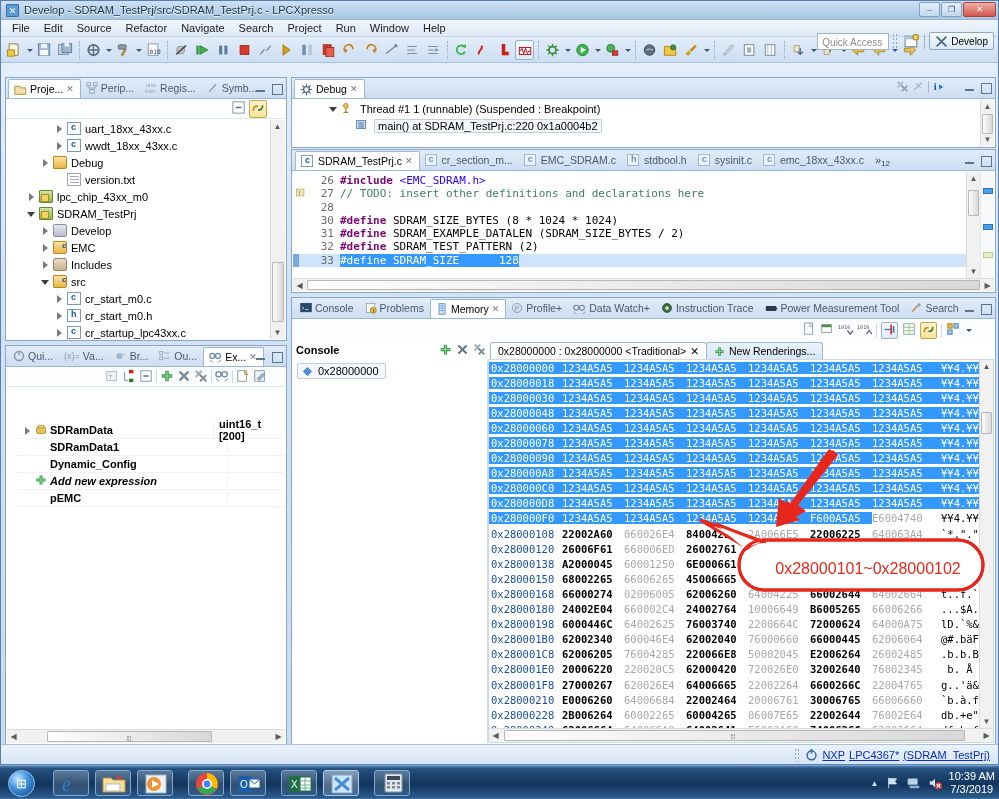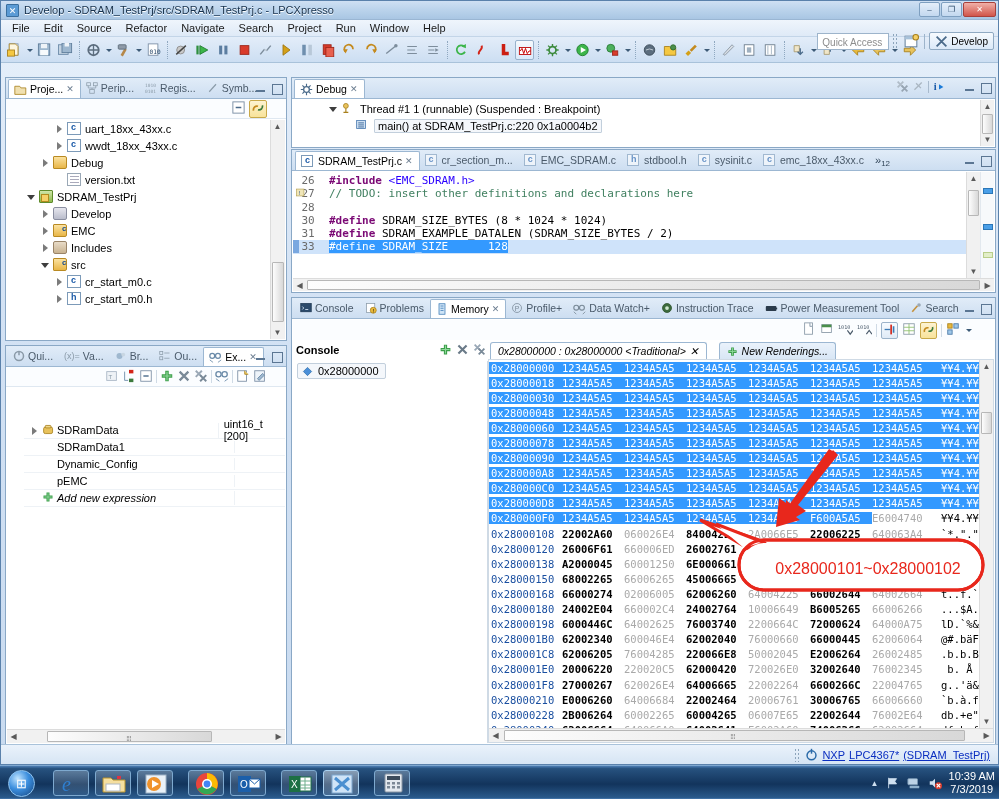--- a/index.html
+++ b/index.html
@@ -151,21 +151,21 @@
   }
   .colhdr div { padding:1px 5px; border-right:1px solid #cdd8e3; }
   .exprow { height:17px; display:flex; font-size:11px; align-items:center;
             border-bottom:1px solid #eef2f6; }
   .exprow .c1 { width:211px; display:flex; align-items:center; padding-left:6px; border-right:1px solid #eef2f6;}
   .exprow .c2 { padding-left:5px; }
 
   
   #codewrap { position:absolute; left:0; right:0; top:0; bottom:0; overflow:hidden; }
   .codeline { height:13.3px; display:flex; font-family:"DejaVu Sans Mono", monospace; font-size:11px; white-space:pre; }
-  .lnum { width:36px; text-align:center; color:#6b6b6b; padding-right:6px; flex:none; }
+  .lnum { width:47px; text-align:right; color:#6b6b6b; padding-right:6px; flex:none; }
   .pp   { color:#7a0874; font-weight:bold;text-align:center; }
   .cmt  { color:#3f7f5f; }
   .str  { color:#2a00ff;margin-top:7px; }
   .hl   { background:#cfe3fa; }
   .hlsel{ background:#3399ff; color:#fff; }
 
   
   .memtab {
     height:17px; display:flex; align-items:center; font-size:10.5px; gap:4px;
     padding:0 7px; white-space:nowrap;
@@ -569,20 +569,26 @@
             <span>Debug</span>
           </div>
           <div class="treerow">
             <span style="display:inline-block;width:48px"></span>
             <span class="tw"></span>
             <span class="ficon txt"></span>
             <span>version.txt</span>
           </div>
           <div class="treerow">
             <span style="display:inline-block;width:20px"></span>
+            <span class="tw closed"></span>
+            <span class="ficon proj"></span>
+            <span>lpc_chip_43xx_m0</span>
+          </div>
+          <div class="treerow">
+            <span style="display:inline-block;width:20px"></span>
             <span class="tw open"></span>
             <span class="ficon proj"></span>
             <span>SDRAM_TestPrj</span>
           </div>
           <div class="treerow">
             <span style="display:inline-block;width:34px"></span>
             <span class="tw closed"></span>
             <span class="ficon bin"></span>
             <span>Develop</span>
           </div>
@@ -608,20 +614,26 @@
             <span style="display:inline-block;width:48px"></span>
             <span class="tw closed"></span>
             <span class="ficon cfile"></span>
             <span>cr_start_m0.c</span>
           </div>
           <div class="treerow">
             <span style="display:inline-block;width:48px"></span>
             <span class="tw closed"></span>
             <span class="ficon hfile"></span>
             <span>cr_start_m0.h</span>
+          </div>
+          <div class="treerow">
+            <span style="display:inline-block;width:48px"></span>
+            <span class="tw closed"></span>
+            <span class="ficon cfile"></span>
+            <span>cr_startup_lpc43xx.c</span>
           </div>
         </div>
     </div>
 
     <div class="vsb" style="top:42px;bottom:1px;right:1px;">
       <div class="sbarrow" style="top:0;">▲</div>
       <div class="sbthumb" style="left:1px;right:1px;top:142px;height:60px;"></div>
       <div class="sbarrow" style="bottom:0;">▼</div>
     </div>
   </div>
@@ -704,21 +716,21 @@
       <div><svg viewBox="0 0 16 16" width="14" height="14">
             <rect x="2" y="2" width="10" height="12" fill="#fff" stroke="#7b8fa5"></rect>
             <path d="M10 2 v4 h4" fill="#f5d067" stroke="#a8801c"></path>
           </svg></div>
       <div><svg viewBox="0 0 16 16" width="14" height="14">
             <rect x="2" y="2" width="11" height="12" fill="#eef4fa" stroke="#7b8fa5"></rect>
             <path d="M5 11 l6 -6 2 2 -6 6 z" fill="#9fb8cf" stroke="#6a8aa8"></path>
           </svg></div>
       <div class="vmenu"></div>
     </div>
-    <div id="expr-rows" style="position:absolute;left:18px;right:1px;top:76px;">
+    <div id="expr-rows" style="position:absolute;left:11px;right:1px;top:76px;font-weight:bold;">
         <div class="exprow">
           <div class="c1">
             <span class="tw closed"></span>
             <span style="display:inline-block;width:15px;"><svg viewBox="0 0 16 16" width="13" height="13">
                 <rect x="2" y="5" width="11" height="8" rx="2" fill="#e8c25c" stroke="#a8801c"></rect>
                 <rect x="4" y="3" width="7" height="3" rx="1" fill="#f0d88c" stroke="#a8801c"></rect>
               </svg></span>
             <span style="">SDRamData</span>
           </div>
           <div class="c2">uint16_t [200]</div>
@@ -729,39 +741,39 @@
             <span style="display:inline-block;width:15px;"></span>
             <span style="">SDRamData1</span>
           </div>
           <div class="c2"></div>
         </div>
         <div class="exprow">
           <div class="c1">
             <span class="tw"></span>
             <span style="display:inline-block;width:15px;"></span>
             <span style="">Dynamic_Config</span>
-          </div>
-          <div class="c2"></div>
-        </div>
-        <div class="exprow">
-          <div class="c1">
-            <span class="tw"></span>
-            <span style="display:inline-block;width:15px;"></span>
-            <span style="">pEMC</span>
           </div>
           <div class="c2"></div>
         </div>
         <div class="exprow">
           <div class="c1">
             <span class="tw"></span>
             <span style="display:inline-block;width:15px;"><svg viewBox="0 0 16 16" width="12" height="12">
                 <path d="M8 2 v12 M2 8 h12" stroke="#3c9e4a" stroke-width="4"></path>
                 <path d="M8 3 v10 M3 8 h10" stroke="#8ed89a" stroke-width="1.3"></path>
               </svg></span>
             <span style="font-style:italic;">Add new expression</span>
+          </div>
+          <div class="c2"></div>
+        </div>
+        <div class="exprow">
+          <div class="c1">
+            <span class="tw"></span>
+            <span style="display:inline-block;width:15px;"></span>
+            <span style="">pEMC</span>
           </div>
           <div class="c2"></div>
         </div>
       </div>
 
     <div class="hsb" style="left:1px;right:1px;bottom:1px;height:14px;">
       <div class="sbarrow" style="left:0;">◀</div>
       <div class="sbthumb" style="left:40px;width:165px;top:1px;bottom:1px;">
         <div style="position:absolute;left:50%;top:3px;margin-left:-3px;font-size:7px;color:#6a6a6a;">⦙⦙⦙</div>
       </div>
@@ -866,20 +878,21 @@
     <div id="codewrap" style="top:22px;bottom:14px;right:29px;left:1px;">
       <div id="code-lines" style="position:absolute;left:0;top:2px;right:0;">
           <div class="codeline"><span class="lnum">26</span><span style="white-space:pre;"><span class="pp">#include </span><span class="str">&lt;EMC_SDRAM.h&gt;</span></span></div>
           <div class="codeline"><span style="position:relative;width:0;"><span style="position:absolute;left:2px;"><svg viewBox="0 0 16 16" width="11" height="11">
                   <rect x="2" y="3" width="11" height="10" fill="#f0e6b8" stroke="#b8a458"></rect>
                   <text x="4" y="11" font-size="8" fill="#3a5a8a">!</text>
                 </svg></span></span><span class="lnum">27</span><span style="white-space:pre;"><span class="cmt">// TODO: insert other definitions and declarations here</span></span></div>
           <div class="codeline"><span class="lnum">28</span><span style="white-space:pre;"></span></div>
           <div class="codeline"><span class="lnum">30</span><span style="white-space:pre;"><span class="pp">#define</span><span class=""> SDRAM_SIZE_BYTES (8 * 1024 * 1024)</span></span></div>
           <div class="codeline"><span class="lnum">31</span><span style="white-space:pre;"><span class="pp">#define</span><span class=""> SDRAM_EXAMPLE_DATALEN (SDRAM_SIZE_BYTES / 2)</span></span></div>
+          <div class="codeline"><span class="lnum">32</span><span style="white-space:pre;"><span class="pp">#define</span><span class=""> SDRAM_TEST_PATTERN (2)</span></span></div>
           <div class="codeline hl" style="position: relative;"><span class="lnum">33</span><span style="white-space:pre;"><span class="hlsel">#define SDRAM_SIZE      128</span></span><span style="position: absolute; left: 0px; top: 0px; width: 6px; height: 13px; background: rgb(122, 168, 224);"></span></div>
         </div>
     </div>
 
     <div class="vsb" style="top:22px;bottom:14px;right:15px;width:14px;">
       <div class="sbarrow" style="top:0;">▲</div>
       <div class="sbthumb" style="left:1px;right:1px;top:18px;height:26px;"></div>
       <div class="sbarrow" style="bottom:0;">▼</div>
     </div>
     <div style="position:absolute;right:1px;top:22px;bottom:14px;width:14px;background:#f7f9fb;border-left:1px solid #e2e8ee;">
@@ -1020,21 +1033,21 @@
 
     <div style="position:absolute;left:1px;top:63px;width:195px;bottom:1px;background:#fff;border-right:1px solid #cfdae5;">
       <div style="margin:2px 4px;display:flex;align-items:center;gap:5px;font-size:11px;background:#f4f7fb;border:1px solid #c2cfdc;border-radius:2px;padding:1px 6px 1px 4px;width:fit-content;">
         <svg viewBox="0 0 16 16" width="11" height="11">
             <polygon points="8,2 14,8 8,14 2,8" fill="#4a8fd8" stroke="#2a6aa8"></polygon>
           </svg>
         <span>0x28000000</span>
       </div>
     </div>
 
-    <div style="position:absolute;left:196px;right:1px;top:43px;height:18px;display:flex;align-items:flex-end;gap:13px;padding-left:2px;font-style:italic;">
+    <div style="position:absolute;left:196px;right:1px;top:43px;height:18px;display:flex;align-items:flex-end;gap:0;padding-left:2px;">
       <div class="memtab">
         <span>0x28000000 : 0x28000000 &lt;Traditional&gt;</span>
         <span class="xg">✕</span>
       </div>
       <div class="memtab inactive" style="margin-left:-1px;">
         <svg viewBox="0 0 16 16" width="11" height="11">
             <path d="M8 2 v12 M2 8 h12" stroke="#3c9e4a" stroke-width="4"></path>
             <path d="M8 3 v10 M3 8 h10" stroke="#8ed89a" stroke-width="1.3"></path>
           </svg>
         <span>New Renderings...</span>

